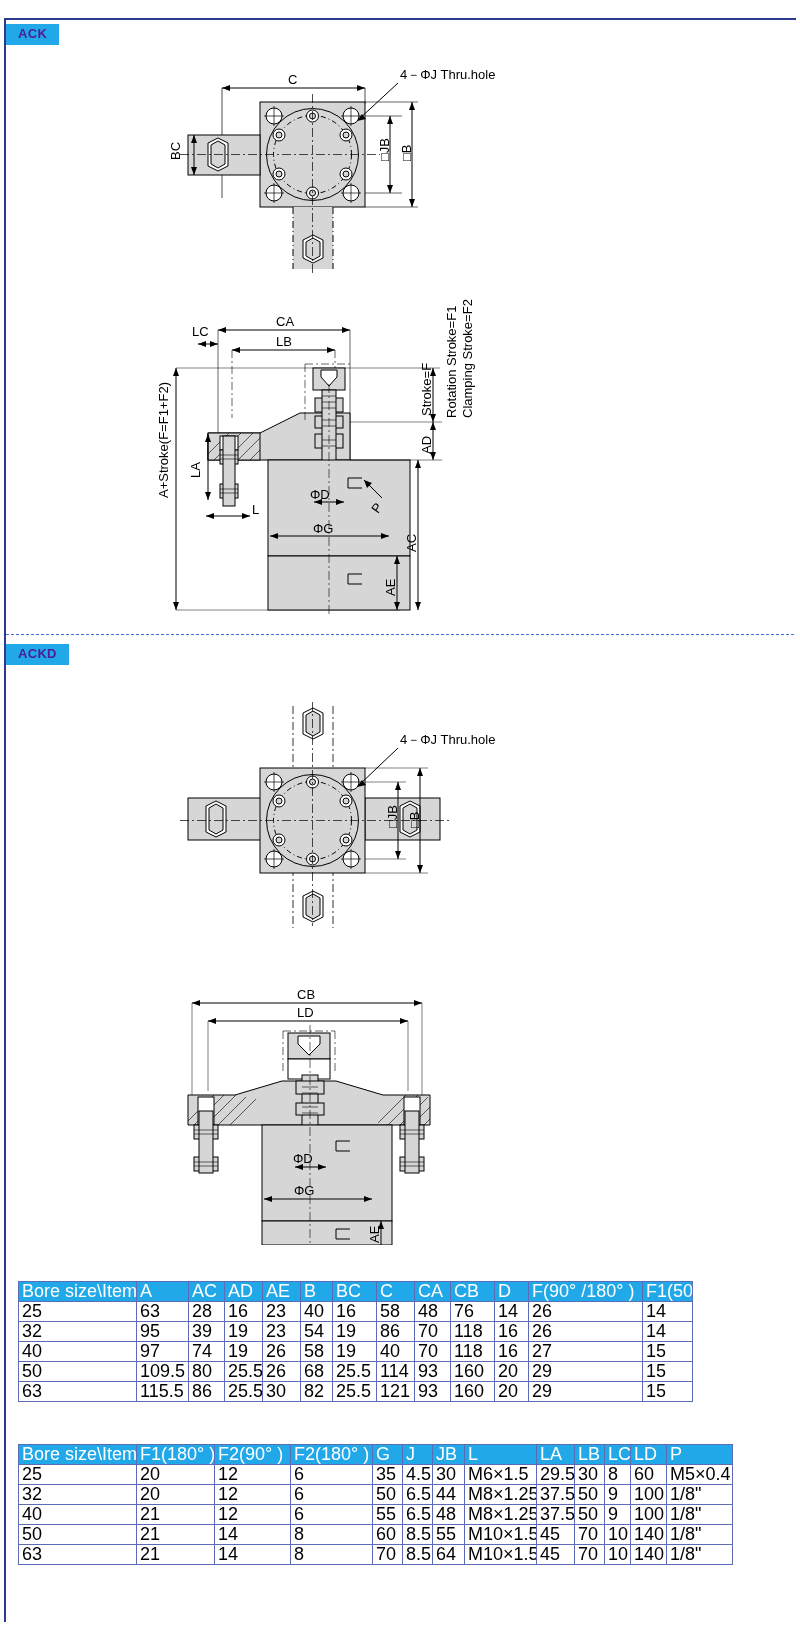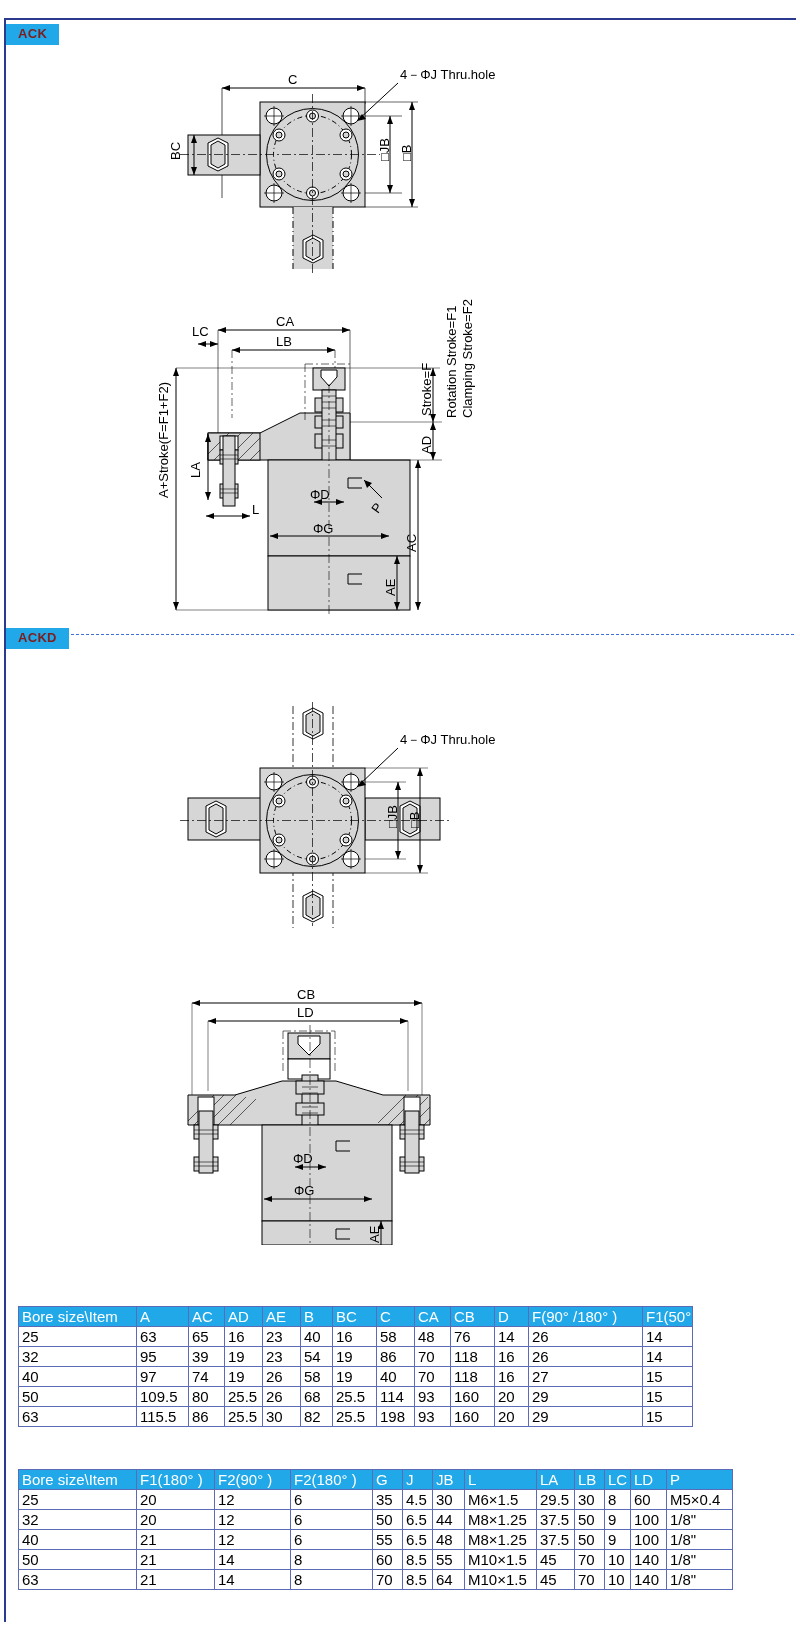--- a/index.html
+++ b/index.html
@@ -29,21 +29,21 @@
   }
   .top-rule {
     position: absolute;
     left: 4px; top: 18px;
     width: 792px; height: 2px;
     background: #2b3a8f;
   }
   .section-tag {
     position: absolute;
     background: #21a8e8;
-    color: #7f1d1d;
+    color: #4c1d95;
     font-weight: bold;
     font-size: 13px;
     letter-spacing: .3px;
     padding: 3px 12px 4px 12px;
     line-height: 14px;
   }
   .divider {
     position: absolute;
     left: 6px;
     width: 788px;
@@ -53,23 +53,22 @@
   
   .draw {
     position: absolute;
   }
   .draw svg { display: block; }
 
   
   .tbl {
     position: absolute;
     border-collapse: collapse;
-    font-size: 15px;
+    font-size: 18px;
     table-layout: fixed;
-    margin-top: 25px;
   }
   .tbl th, .tbl td {
     border: 1px solid #5b6bb5;
     padding: 1px 3px;
     text-align: left;
     font-weight: normal;
     height: 17px;
     line-height: 15px;
     white-space: nowrap;
     overflow: hidden;
@@ -307,21 +306,21 @@
         <text x="281" y="166" transform="rotate(-90 281 166)">AD</text>
         <text x="281" y="128" transform="rotate(-90 281 128)">Stroke=F</text>
         <text x="306" y="130" transform="rotate(-90 306 130)">Rotation Stroke=F1</text>
         <text x="322" y="130" transform="rotate(-90 322 130)">Clamping Stroke=F2</text>
       </g>
     </svg>
   </div>
 
   <div class="divider" style="top:634px;"></div>
 
-  <div class="section-tag" style="left:6px; top:628px;">ACKD</div>
+  <div class="section-tag" style="left:6px; top:644px;">ACKD</div>
 
   <div class="draw" style="left:150px; top:688px;">
     <svg width="420" height="240" viewBox="0 0 420 240">
       <g stroke="#000" fill="none" stroke-width="1">
 
         <rect x="38" y="110" width="75" height="42" fill="#d6d6d6"></rect>
         <rect x="215" y="110" width="75" height="42" fill="#d6d6d6"></rect>
         <polygon points="56,118 66,113 76,118 76,144 66,149 56,144" fill="#fff"></polygon>
         <polygon points="59,120 66,116 73,120 73,142 66,146 59,142" fill="#d6d6d6"></polygon>
         <polygon points="250,118 260,113 270,118 270,144 260,149 250,144" fill="#fff"></polygon>
@@ -535,21 +534,21 @@
           <th>CB</th>
           <th>D</th>
           <th>F(90°  /180°  )</th>
           <th>F1(50°  )</th>
         </tr>
       </thead>
     <tbody>
         <tr>
           <td>25</td>
           <td>63</td>
-          <td>65</td>
+          <td>28</td>
           <td>16</td>
           <td>23</td>
           <td>40</td>
           <td>16</td>
           <td>58</td>
           <td>48</td>
           <td>76</td>
           <td>14</td>
           <td>26</td>
           <td>14</td>
@@ -600,21 +599,21 @@
           <td>15</td>
         </tr>
         <tr>
           <td>63</td>
           <td>115.5</td>
           <td>86</td>
           <td>25.5</td>
           <td>30</td>
           <td>82</td>
           <td>25.5</td>
-          <td>198</td>
+          <td>121</td>
           <td>93</td>
           <td>160</td>
           <td>20</td>
           <td>29</td>
           <td>15</td>
         </tr>
       </tbody>
   </table>
 
   <table class="tbl" id="table2" style="left:18px; top:1444px; width:674px;">

